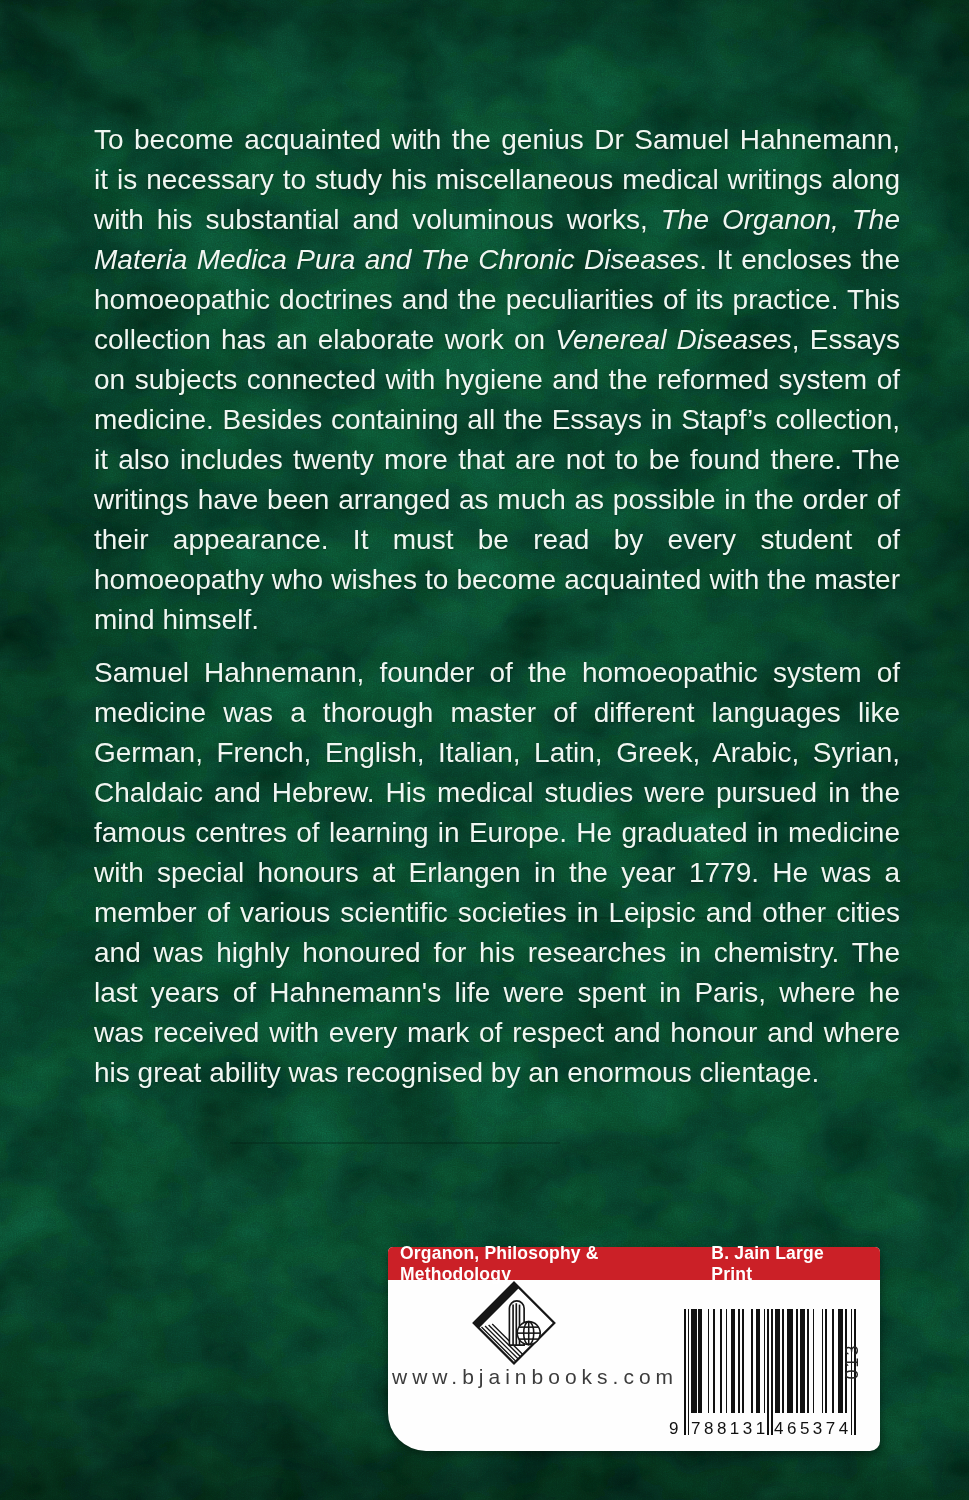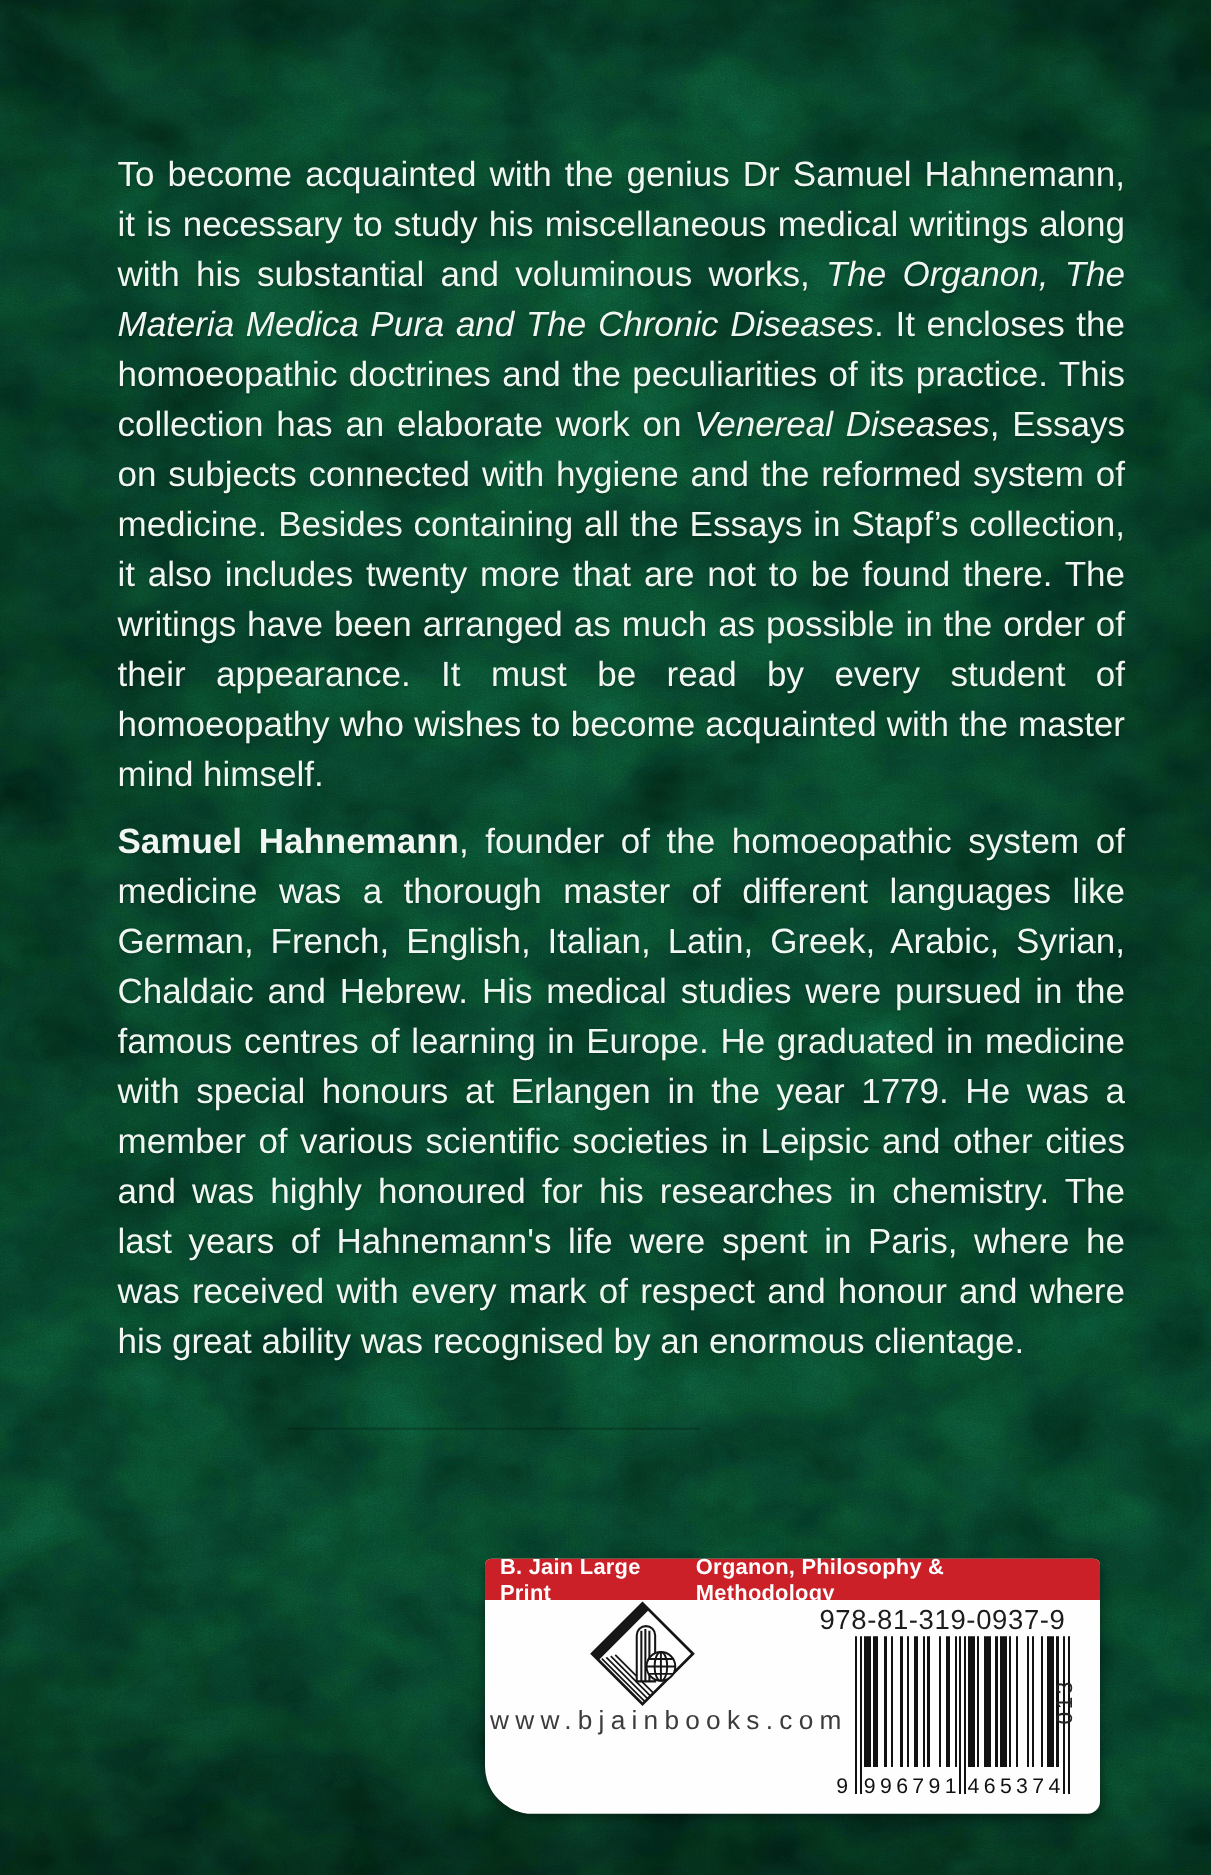--- a/index.html
+++ b/index.html
@@ -23,21 +23,21 @@
   .texture{position:absolute; inset:0; z-index:1; pointer-events:none;}
   .scratch{position:absolute; height:2px; background:rgba(4,26,16,.30); z-index:2; border-radius:2px;}
 
   .blurb{
     position:absolute; left:94px; top:120px; width:806px; z-index:3;
     color:#f0f6f1; font-size:28px; line-height:40px; text-align:justify;
     text-shadow:0 1px 2px rgba(0,0,0,.25);
   }
   .blurb p{margin:0 0 13px 0;}
   .blurb span.italic{font-style:italic;}
-  .blurb span.bold{font-weight:bold;}
+  .blurb span.bold{font-weight:normal;}
 
   .label{
     position:absolute; left:388px; top:1247px; width:492px; height:204px; z-index:4;
     background:#fefefe; border-radius:5px 5px 10px 38px;
     box-shadow:0 4px 9px rgba(0,0,0,.4);
   }
   .band{
     position:absolute; left:0; top:0; right:0; height:33px;
     border-radius:5px 5px 0 0;
     display:flex; justify-content:space-between; align-items:center;
@@ -99,22 +99,22 @@
   <div class="scratch" style="left:430px; top:917px; width:430px;"></div>
   <div class="scratch" style="left:230px; top:1142px; width:330px;"></div>
 
   <div class="blurb">
     <p><span>To become acquainted with the genius Dr Samuel Hahnemann, it is necessary to study his miscellaneous medical writings along with his substantial and voluminous works, </span><span class="italic">The Organon, The Materia Medica Pura and The Chronic Diseases</span><span>. It encloses the homoeopathic doctrines and the peculiarities of its practice. This collection has an elaborate work on </span><span class="italic">Venereal Diseases</span><span>, Essays on subjects connected with hygiene and the reformed system of medicine. Besides containing all the Essays in Stapf’s collection, it also includes twenty more that are not to be found there. The writings have been arranged as much as possible in the order of their appearance. It must be read by every student of homoeopathy who wishes to become acquainted with the master mind himself.</span></p>
     <p><span class="bold">Samuel Hahnemann</span><span>, founder of the homoeopathic system of medicine was a thorough master of different languages like German, French, English, Italian, Latin, Greek, Arabic, Syrian, Chaldaic and Hebrew. His medical studies were pursued in the famous centres of learning in Europe. He graduated in medicine with special honours at Erlangen in the year 1779. He was a member of various scientific societies in Leipsic and other cities and was highly honoured for his researches in chemistry. The last years of Hahnemann's life were spent in Paris, where he was received with every mark of respect and honour and where his great ability was recognised by an enormous clientage.</span></p>
   </div>
 
   <div class="label">
     <div class="band" style="background-color: rgb(203, 32, 39);">
+      <span>Organon, Philosophy &amp; Methodology</span>
       <span>B. Jain Large Print</span>
-      <span>Organon, Philosophy &amp; Methodology</span>
     </div>
 
     <svg class="logo" viewBox="0 0 100 100">
       <g transform="rotate(-45 50 50)">
         <rect x="19" y="19" width="62" height="62" fill="#ffffff" stroke="#161616" stroke-width="2.4"></rect>
         <rect x="19" y="19" width="62" height="8" fill="#161616"></rect>
         <g stroke="#161616" stroke-width="1.5">
           <line x1="22" y1="28" x2="22" y2="81"></line>
           <line x1="25.5" y1="30" x2="25.5" y2="81"></line>
           <line x1="29" y1="32" x2="29" y2="81"></line>
@@ -131,21 +131,20 @@
         <circle cx="66" cy="61" r="12.5"></circle>
         <ellipse cx="66" cy="61" rx="5.5" ry="12.5" fill="none"></ellipse>
         <line x1="53.5" y1="61" x2="78.5" y2="61"></line>
         <line x1="55.5" y1="54.5" x2="76.5" y2="54.5"></line>
         <line x1="55.5" y1="67.5" x2="76.5" y2="67.5"></line>
         <line x1="66" y1="48.5" x2="66" y2="73.5"></line>
       </g>
     </svg>
 
     <div class="website">www.bjainbooks.com</div>
-    <div class="isbn-text">978-81-319-0937-9</div>
 
     <div class="barcode">
         <svg viewBox="0 0 190 130" preserveAspectRatio="none" shape-rendering="crispEdges">
           <rect x="0" y="0" width="2" height="128" fill="#111111"></rect>
           <rect x="4" y="0" width="2" height="128" fill="#111111"></rect>
           <rect x="8" y="0" width="2" height="106" fill="#111111"></rect>
           <rect x="10" y="0" width="2" height="106" fill="#111111"></rect>
           <rect x="12" y="0" width="2" height="106" fill="#111111"></rect>
           <rect x="16" y="0" width="2" height="106" fill="#111111"></rect>
           <rect x="18" y="0" width="2" height="106" fill="#111111"></rect>
@@ -181,21 +180,21 @@
           <rect x="164" y="0" width="2" height="106" fill="#111111"></rect>
           <rect x="170" y="0" width="2" height="106" fill="#111111"></rect>
           <rect x="172" y="0" width="2" height="106" fill="#111111"></rect>
           <rect x="174" y="0" width="2" height="106" fill="#111111"></rect>
           <rect x="178" y="0" width="2" height="106" fill="#111111"></rect>
           <rect x="184" y="0" width="2" height="128" fill="#111111"></rect>
           <rect x="188" y="0" width="2" height="128" fill="#111111"></rect>
         </svg>
       <div class="bc-digits">
         <span class="bc-first">9</span>
-        <span class="bc-left">996791</span>
+        <span class="bc-left">788131</span>
         <span class="bc-right">465374</span>
       </div>
     </div>
 
     <div class="side-code">013</div>
   </div>
 
 </div>
 
 </body></html>

